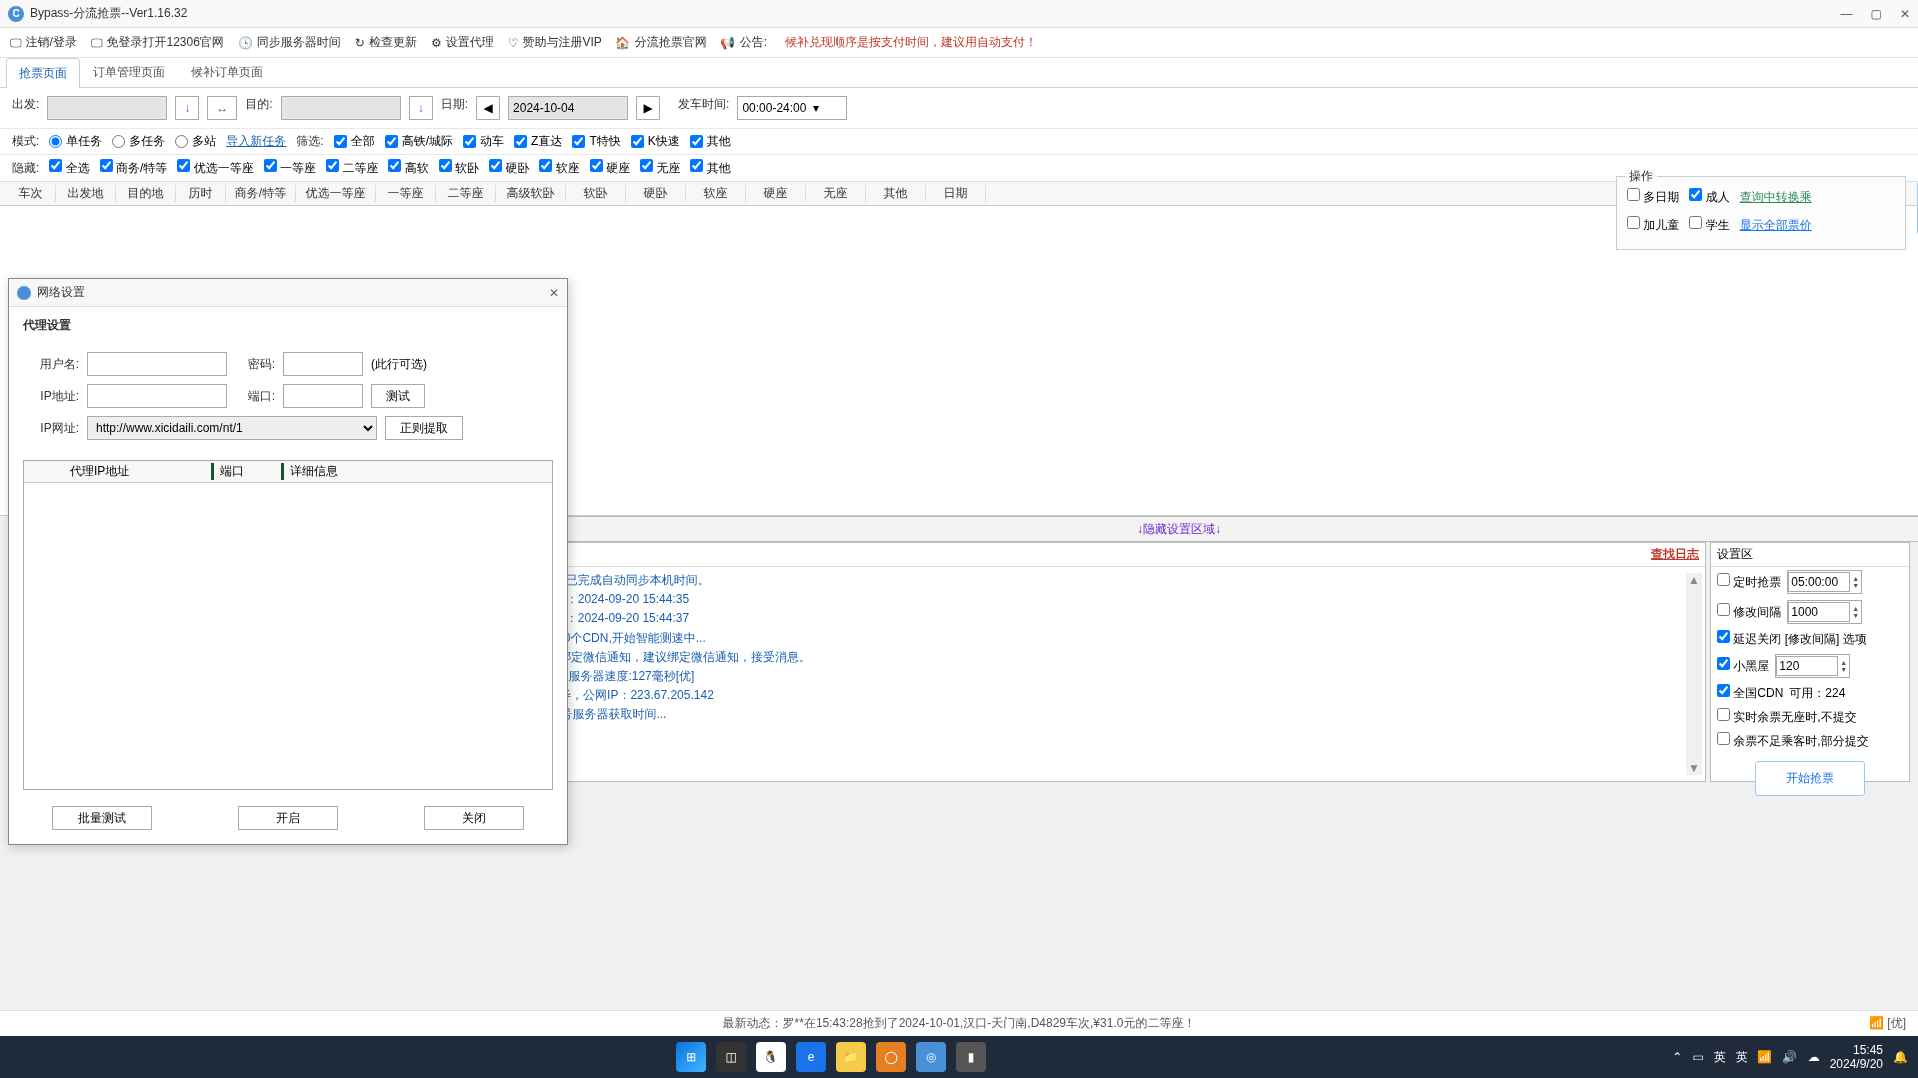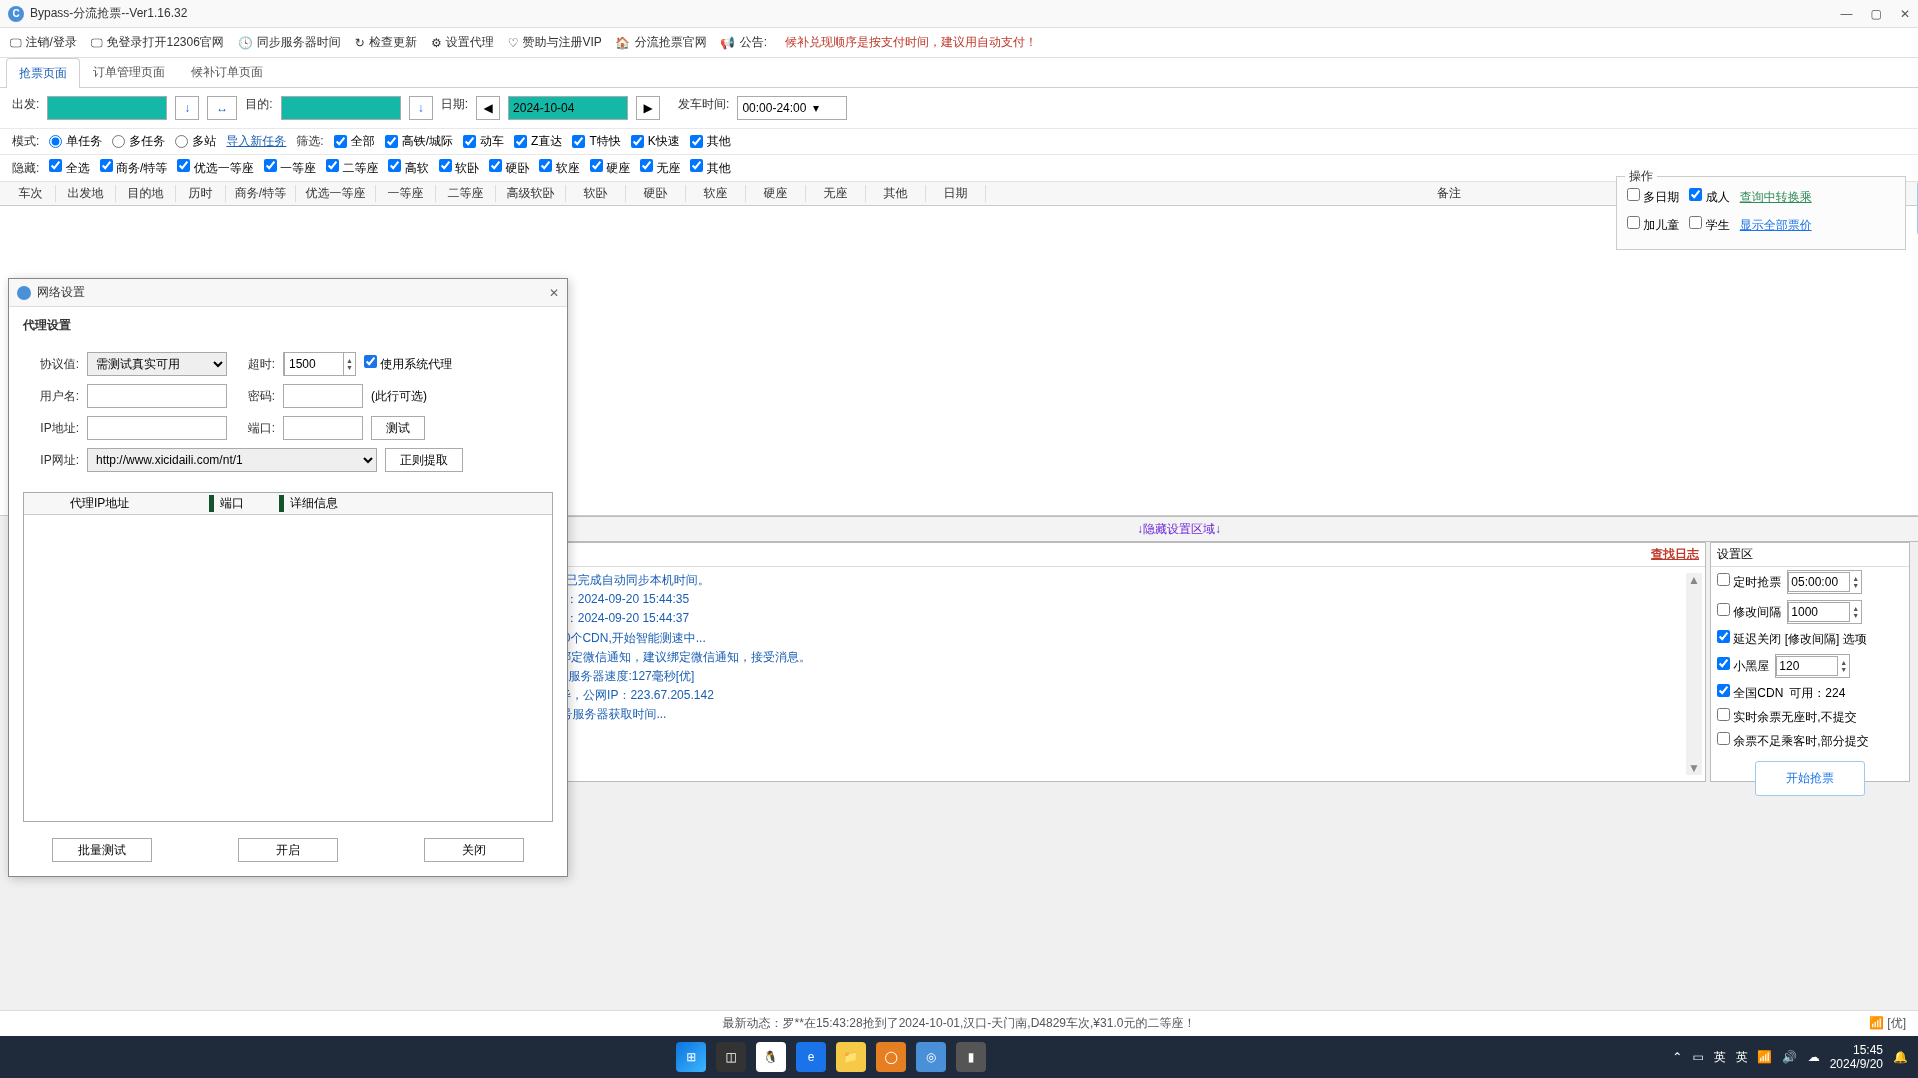--- a/index.html
+++ b/index.html
@@ -18,21 +18,21 @@
 .toolbar .notice { color: #c0392b; margin-left: 4px; }
 
 
 .tabs { background: #fff; height: 30px; display: flex; align-items: flex-end; padding: 0 6px; border-bottom: 1px solid #d0d0d0; }
 .tab { padding: 6px 12px; color: #555; cursor: pointer; border: 1px solid transparent; border-bottom:none;}
 .tab.active { background: #fff; border-color: #d0d0d0; color: #1a5fb4; border-radius:4px 4px 0 0; position:relative; top:1px;}
 
 
 .searchrow { background: #fff; padding: 8px 12px; display: flex; gap: 8px; border-bottom: 1px solid #e8e8e8; }
 .label { color: #333; }
-.input { border: 1px solid #aaa; height: 24px; padding: 0 4px; background: #14b8a6; }
+.input { border: 1px solid #aaa; height: 24px; padding: 0 4px; background: #e5e5e5; }
 .dropdown { border: 1px solid #aaa; height: 24px; padding: 0 4px; background: #fff; display:inline-flex; align-items:center;}
 .arrowbtn { border: 1px solid #aaa; width: 24px; height: 24px; background: #fff; cursor: pointer; display:inline-flex; align-items:center; justify-content:center;}
 .swapbtn { border: 1px solid #aaa; width: 30px; height: 24px; background: #fff; cursor: pointer; color: #1a5fb4; display:inline-flex; align-items:center; justify-content:center;}
 
 .ops-box { position:absolute; right:12px; top:88px; border:1px solid #ccc; padding:6px 10px; background:#fcfcfc; width: 290px; height:74px;}
 .ops-box .legend { position:absolute; top:-9px; left:8px; background:#fcfcfc; padding:0 4px; color:#333;}
 .ops-box .row { display:flex; align-items:center; gap:10px; height:28px;}
 .ops-box a { color: #1a73e8; text-decoration: underline; cursor:pointer;}
 .ops-box a.green { color:#2e8b57; }
 .bigbtn { position:absolute; right:-72px; top:4px; width:60px; height:54px; border:1px solid #9ccaf0; background:#fff; color:#1a73e8; display:flex; align-items:center; justify-content:center; text-align:center; line-height:1.5; cursor:pointer; border-radius:3px;}
@@ -85,21 +85,21 @@
 .dialog .titlebar2 .title { flex:1; color:#333;}
 .dialog .titlebar2 .close { cursor:pointer; color:#666;}
 .dialog .section-title { padding:10px 14px 4px; color:#333; font-weight:700;}
 .dialog .form { padding:6px 14px;}
 .dialog .frow { display:flex; align-items:center; gap:8px; margin:8px 0;}
 .dialog .flabel { width:56px; text-align:right; color:#333;}
 .dialog select, .dialog input[type=text]{ border:1px solid #aaa; height:24px; padding:0 4px;}
 .dialog .btn { border:1px solid #aaa; height:24px; padding:0 14px; background:#fff; cursor:pointer;}
 .dialog .proxytable { border:1px solid #aaa; margin:6px 14px; height:330px;}
 .dialog .proxytable .phead { display:flex; border-bottom:1px solid #ccc; background:#f7f7f7; height:22px; align-items:center;}
-.dialog .proxytable .phead .pcol { border-right:5px solid #14532d; padding:0 6px;}
+.dialog .proxytable .phead .pcol { border-right:3px solid #14532d; padding:0 6px;}
 .dialog .dbtns { display:flex; justify-content:space-around; padding:10px 0 14px;}
 .spin { display:inline-flex; align-items:center; border:1px solid #aaa; height:24px;}
 .spin input{ border:none; width:60px; height:22px; padding:0 4px;}
 .spin .arrows{ display:flex; flex-direction:column; font-size:7px; line-height:1; padding:0 2px; color:#555;}
 .scrollbar-r{position:absolute; right:3px; top:30px; bottom:6px; width:16px; background:#f0f0f0; display:flex; flex-direction:column; align-items:center; justify-content:space-between; font-size:9px; color:#888;}
 </style>
 </head>
 <body>
 
 <div class="titlebar">
@@ -234,21 +234,20 @@
   <div class="col" style="width:60px">一等座</div>
   <div class="col" style="width:60px">二等座</div>
   <div class="col" style="width:70px">高级软卧</div>
   <div class="col" style="width:60px">软卧</div>
   <div class="col" style="width:60px">硬卧</div>
   <div class="col" style="width:60px">软座</div>
   <div class="col" style="width:60px">硬座</div>
   <div class="col" style="width:60px">无座</div>
   <div class="col" style="width:60px">其他</div>
   <div class="col" style="width:60px">日期</div>
-  <div class="col" style="flex:1;border-right:none">备注</div>
 </div>
 <div class="tablearea"></div>
 
 <div class="hiddenarea">↓隐藏设置区域↓</div>
 
 <div class="bottom">
   <div class="outpanel">
     <div class="head">
       <span>输出区</span>
       <a>查找日志</a>
@@ -343,30 +342,20 @@
 
 <div class="dialog">
   <div class="titlebar2">
     <span class="icon"></span>
     <span class="title">网络设置</span>
     <span class="close">✕</span>
   </div>
   <div class="section-title">代理设置</div>
   <div class="form">
     <div class="frow">
-      <span class="flabel">协议值:</span>
-      <select style="width:140px"><option>需测试真实可用</option></select>
-      <span class="flabel" style="width:40px">超时:</span>
-      <span class="spin">
-          <input type="text" value="1500" style="">
-          <span class="arrows">▲<br>▼</span>
-        </span>
-      <label><input type="checkbox" checked="" style="accent-color: rgb(26, 115, 232);"> <span>使用系统代理</span></label>
-    </div>
-    <div class="frow">
       <span class="flabel">用户名:</span>
       <input type="text" style="width: 140px;">
       <span class="flabel" style="width:40px">密码:</span>
       <input type="text" style="width: 80px;">
       <span>(此行可选)</span>
     </div>
     <div class="frow">
       <span class="flabel">IP地址:</span>
       <input type="text" style="width: 140px;">
       <span class="flabel" style="width:40px">端口:</span>

